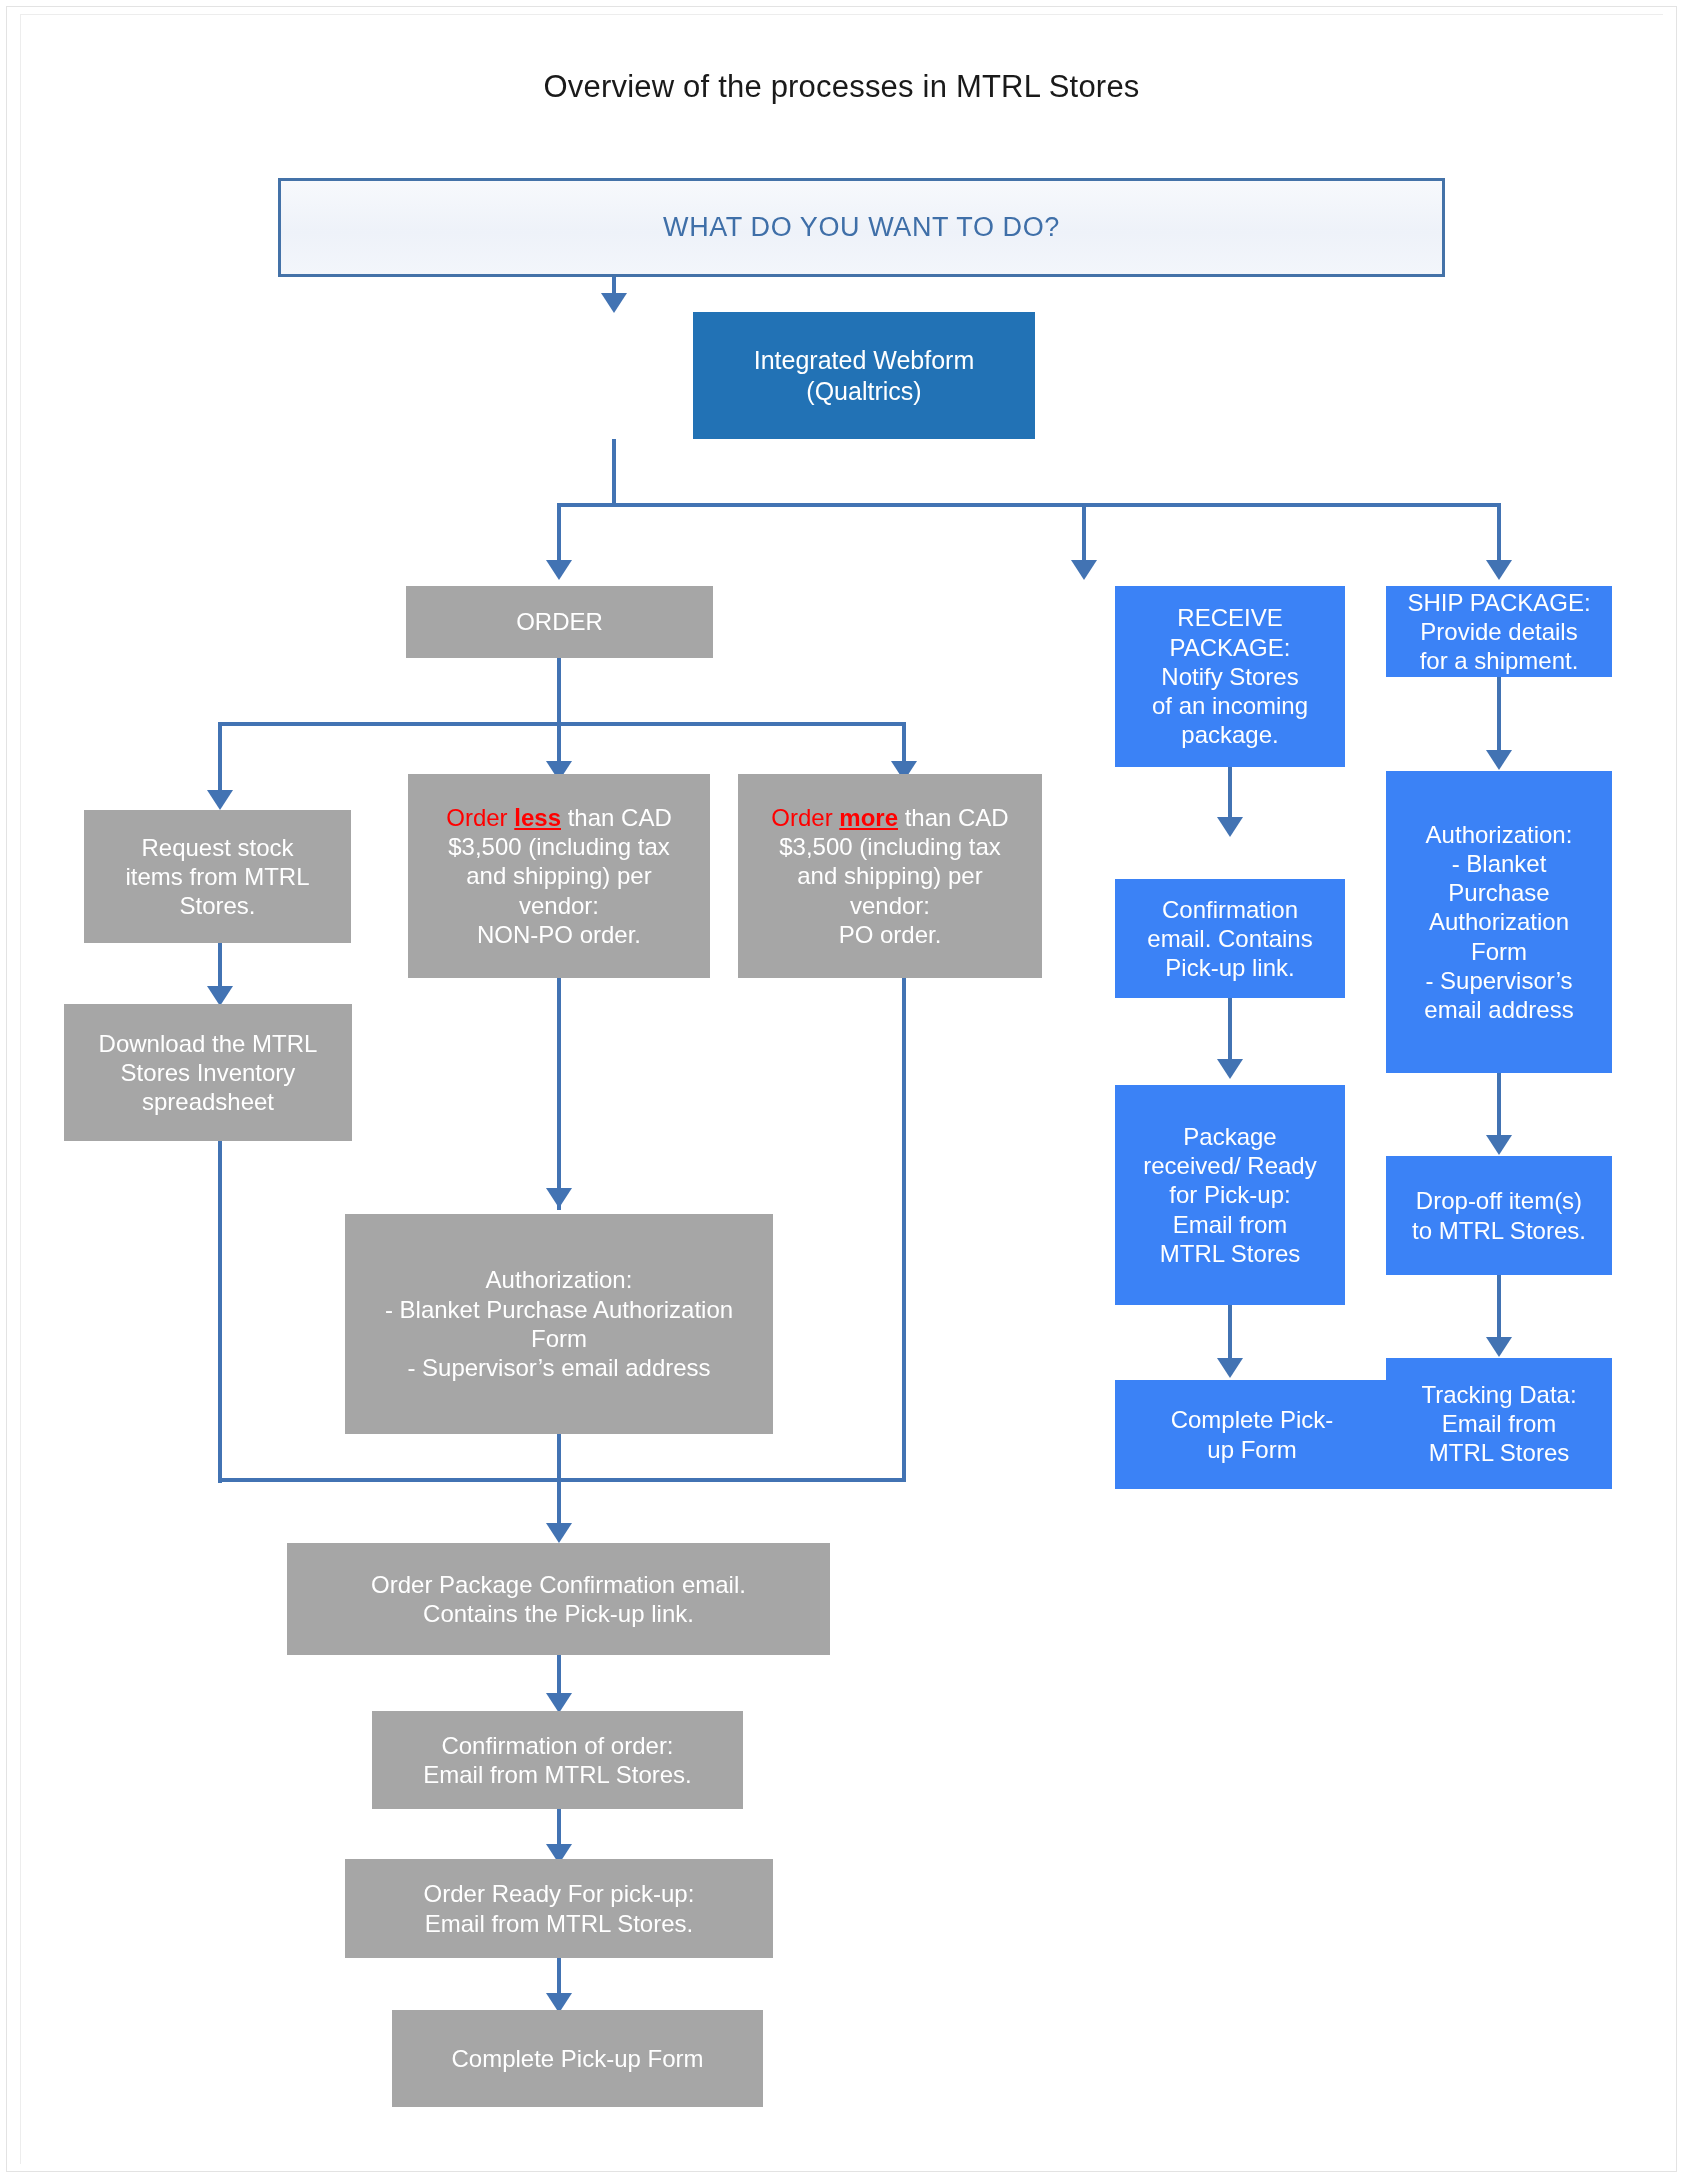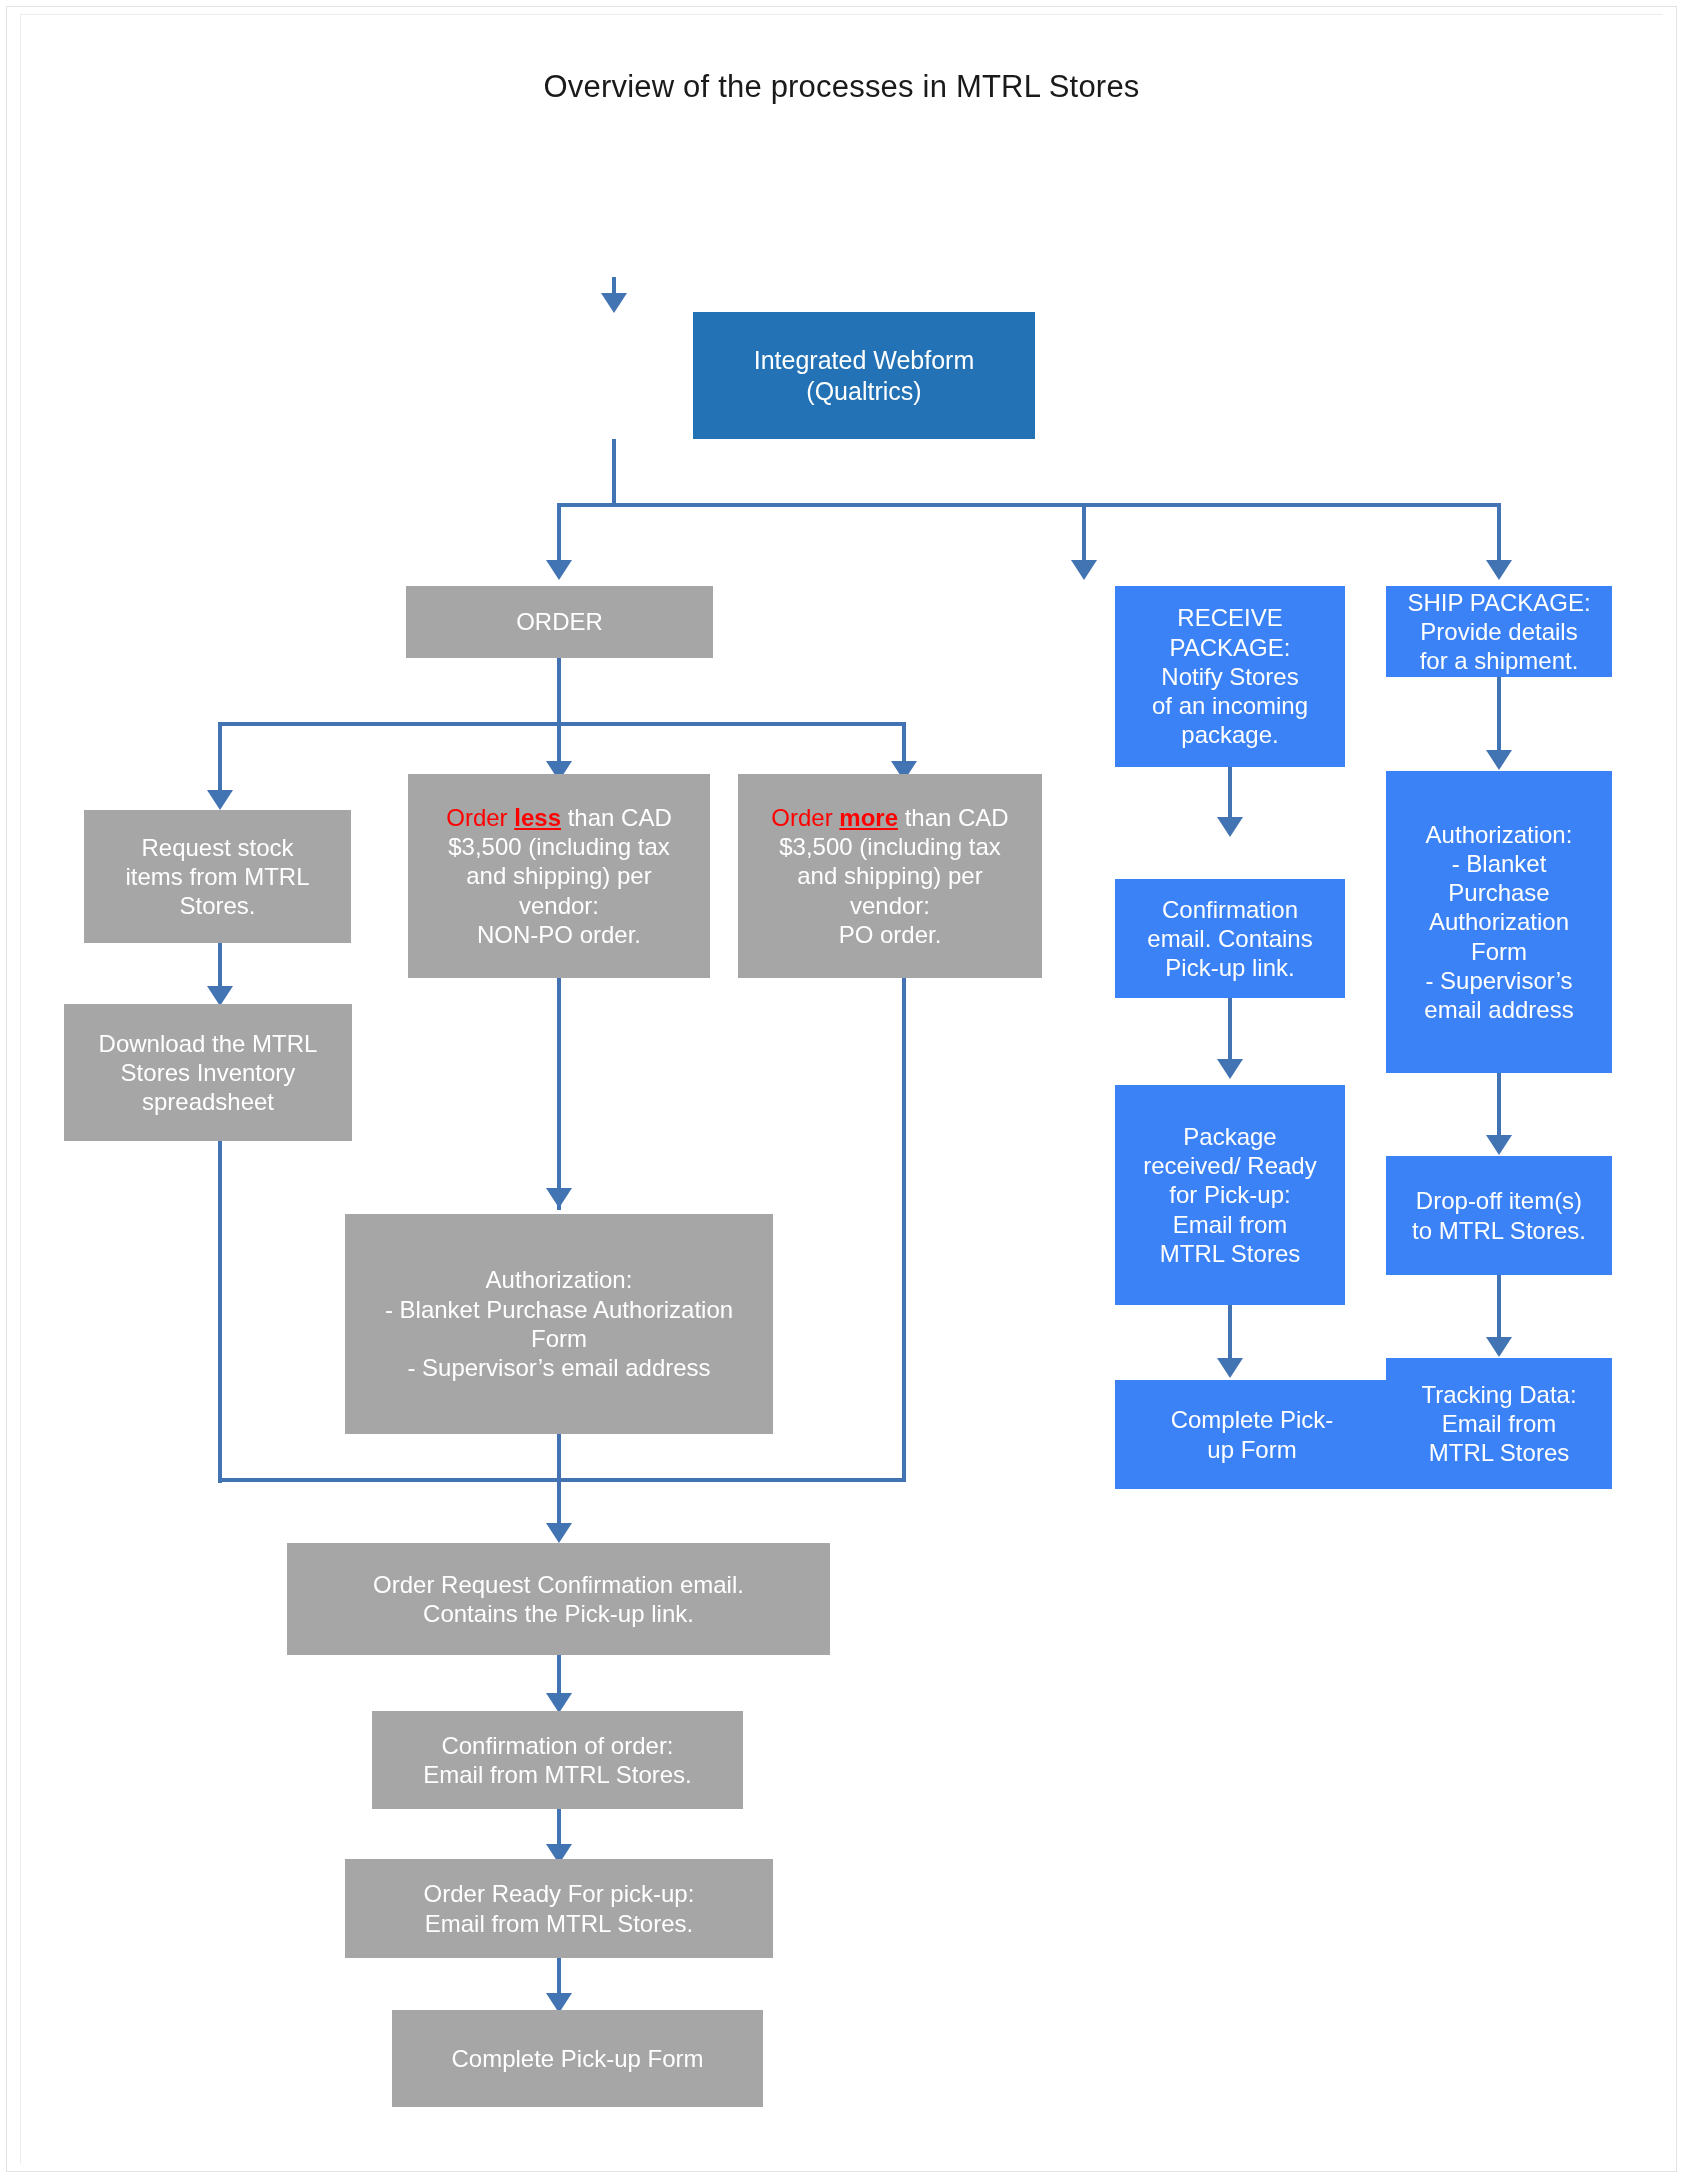--- a/index.html
+++ b/index.html
@@ -95,20 +95,21 @@
 </head>
 <body>
 
 <div id="page">
 
   <div id="page-frame"></div>
   <div id="page-frame-inner"></div>
 
   <div id="title">Overview of the processes in MTRL Stores</div>
 
+  <div class="node header-box" style="left:278px; top:178px; width:1167px; height:99px; font-size:27px;">WHAT DO YOU WANT TO DO?</div>
 
   <div class="vline" style="left:612px; top:277px; height:32px;"></div>
   <div class="arrow" style="left:601px; top:293px;"></div>
 
   <div class="node blue" style="left:693px; top:312px; width:342px; height:127px; font-size:25px;">Integrated Webform
 (Qualtrics)</div>
 
   <div class="vline" style="left:612px; top:439px; height:68px;"></div>
   <div class="hline" style="left:557px; top:503px; width:943px;"></div>
 
@@ -180,21 +181,21 @@
 Form
 - Supervisor’s email address</div>
 
   <div class="vline" style="left:218px; top:1141px; height:342px;"></div>
   <div class="vline" style="left:902px; top:978px; height:504px;"></div>
   <div class="hline" style="left:218px; top:1478px; width:688px;"></div>
 
   <div class="vline" style="left:557px; top:1434px; height:96px;"></div>
   <div class="arrow" style="left:546px; top:1523px;"></div>
 
-  <div class="node gray" style="left:287px; top:1543px; width:543px; height:112px; font-size:24px;">Order Request Confirmation email.
+  <div class="node gray" style="left:287px; top:1543px; width:543px; height:112px; font-size:24px;">Order Package Confirmation email.
 Contains the Pick-up link.</div>
 
   <div class="vline" style="left:557px; top:1655px; height:45px;"></div>
   <div class="arrow" style="left:546px; top:1693px;"></div>
 
   <div class="node gray" style="left:372px; top:1711px; width:371px; height:98px; font-size:24px;">Confirmation of order:
 Email from MTRL Stores.</div>
 
   <div class="vline" style="left:557px; top:1809px; height:43px;"></div>
   <div class="arrow" style="left:546px; top:1844px;"></div>

